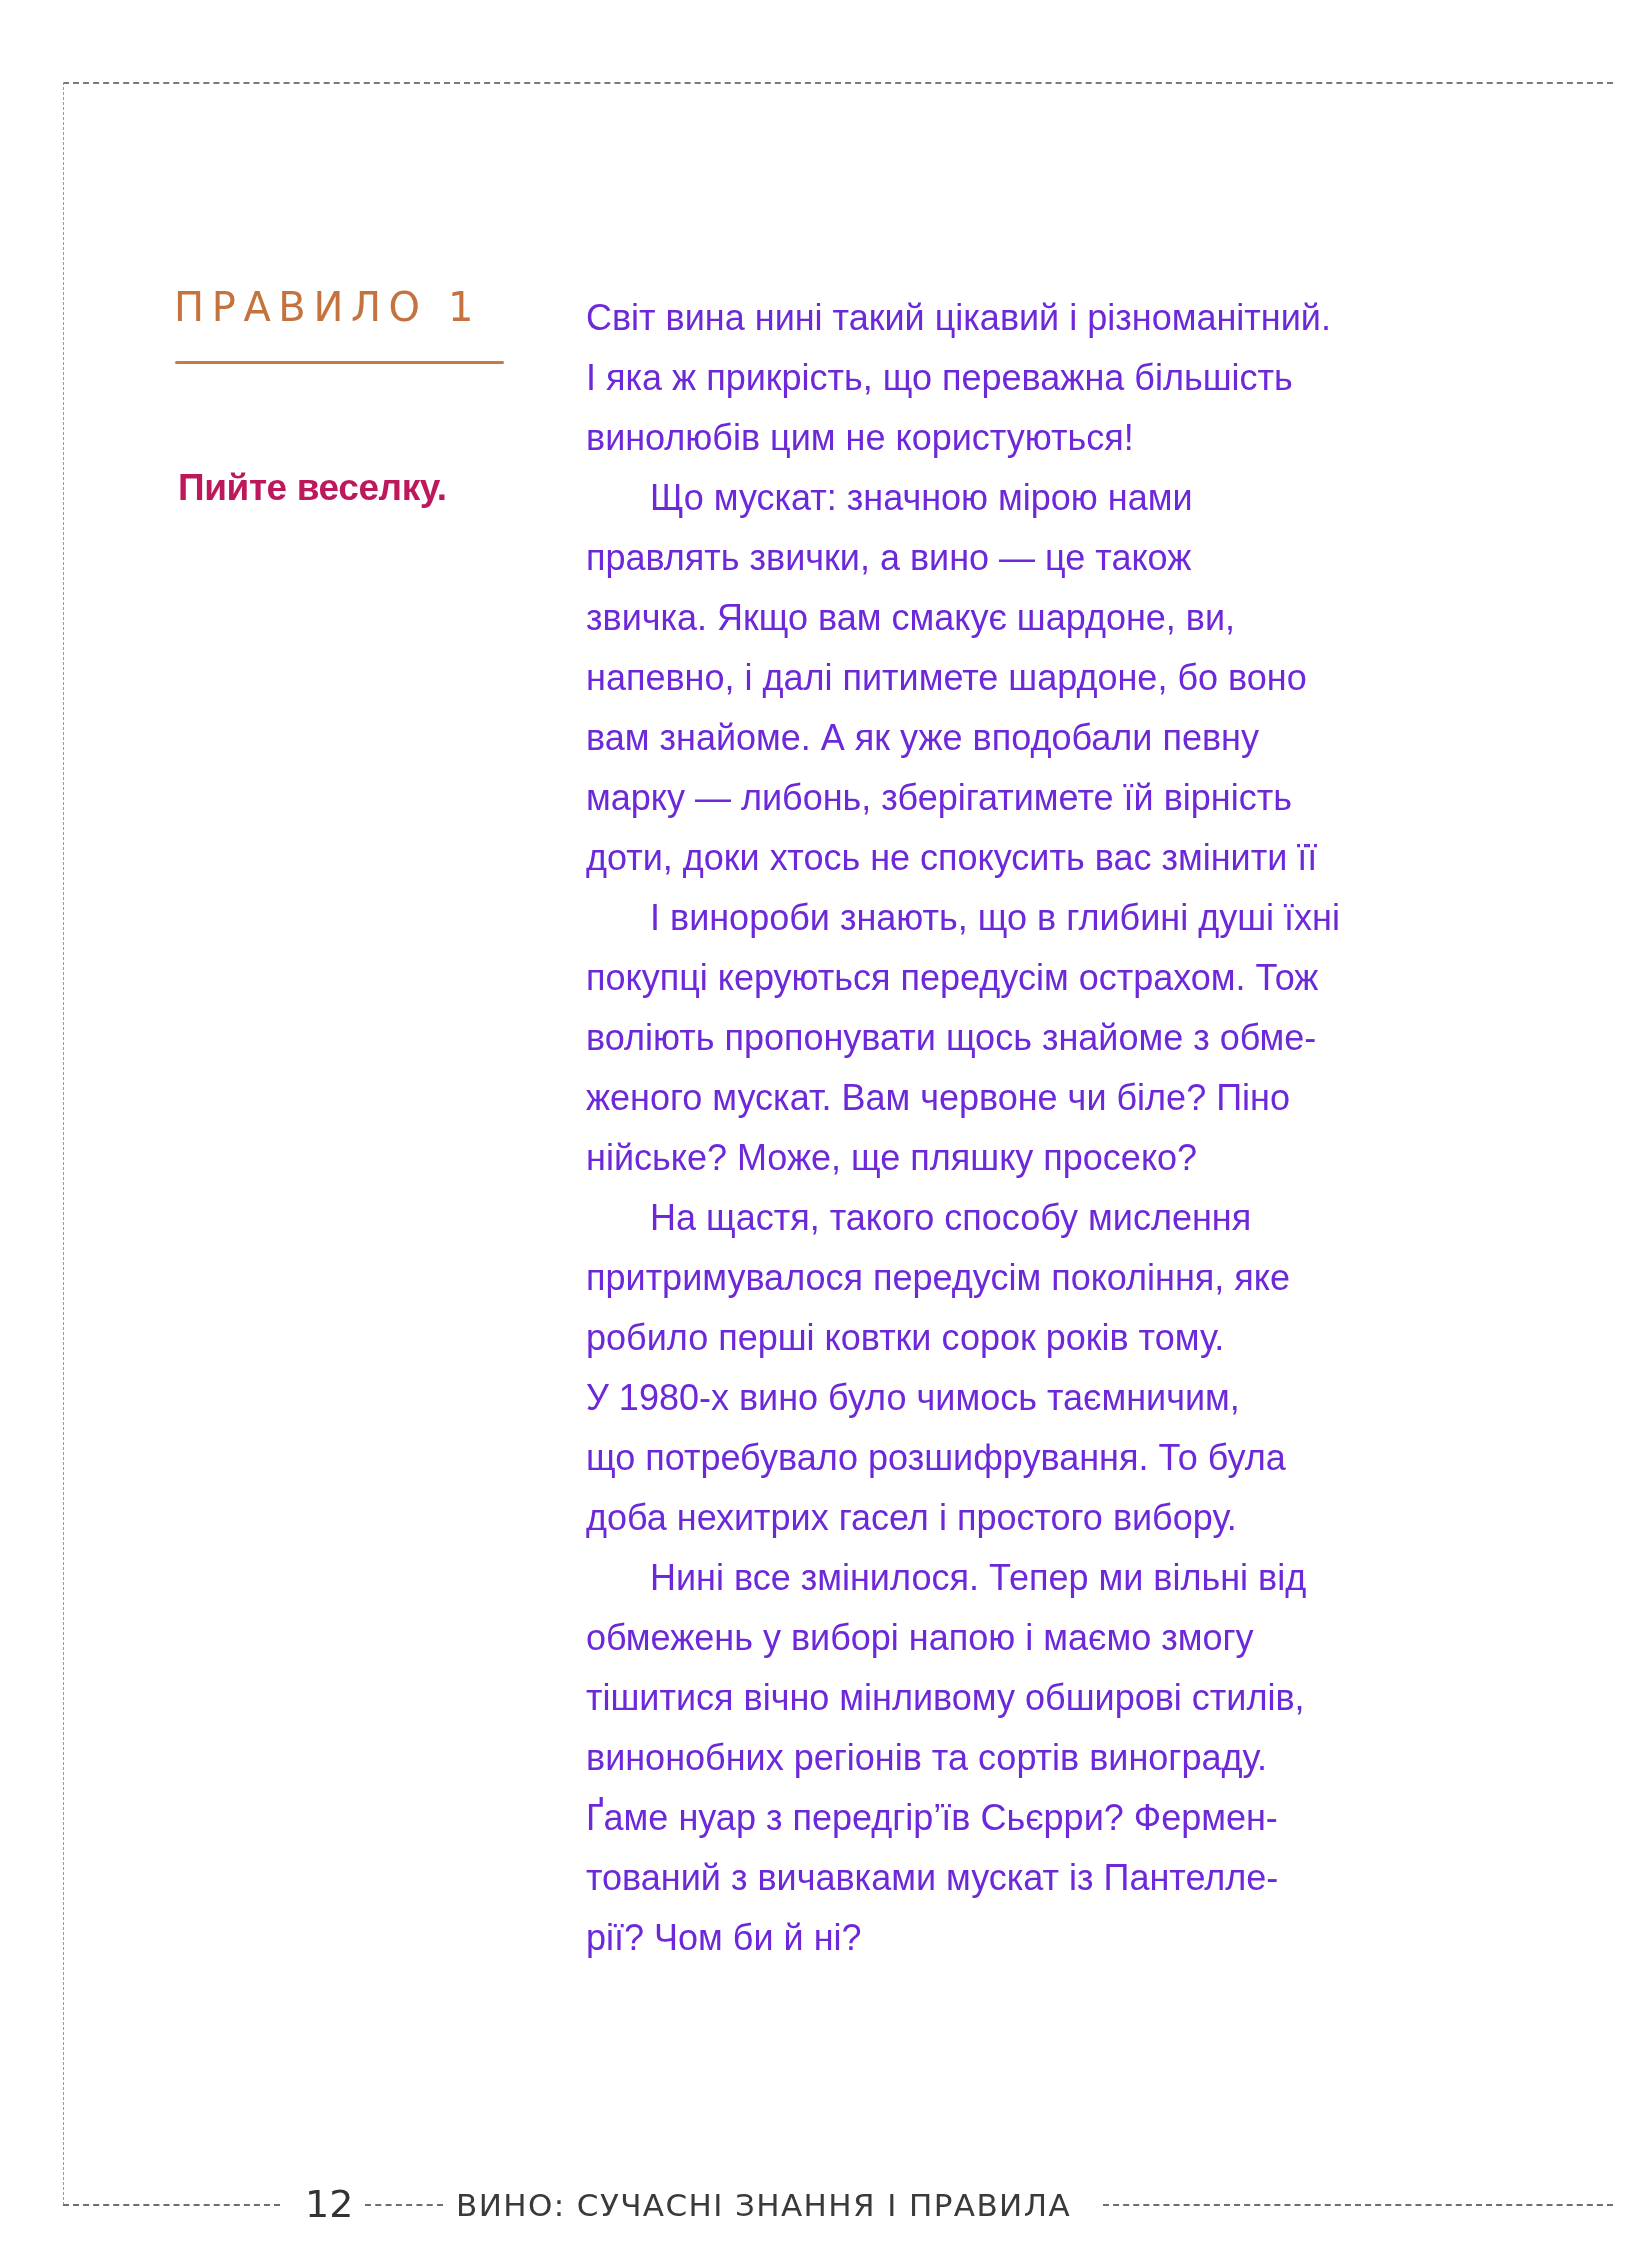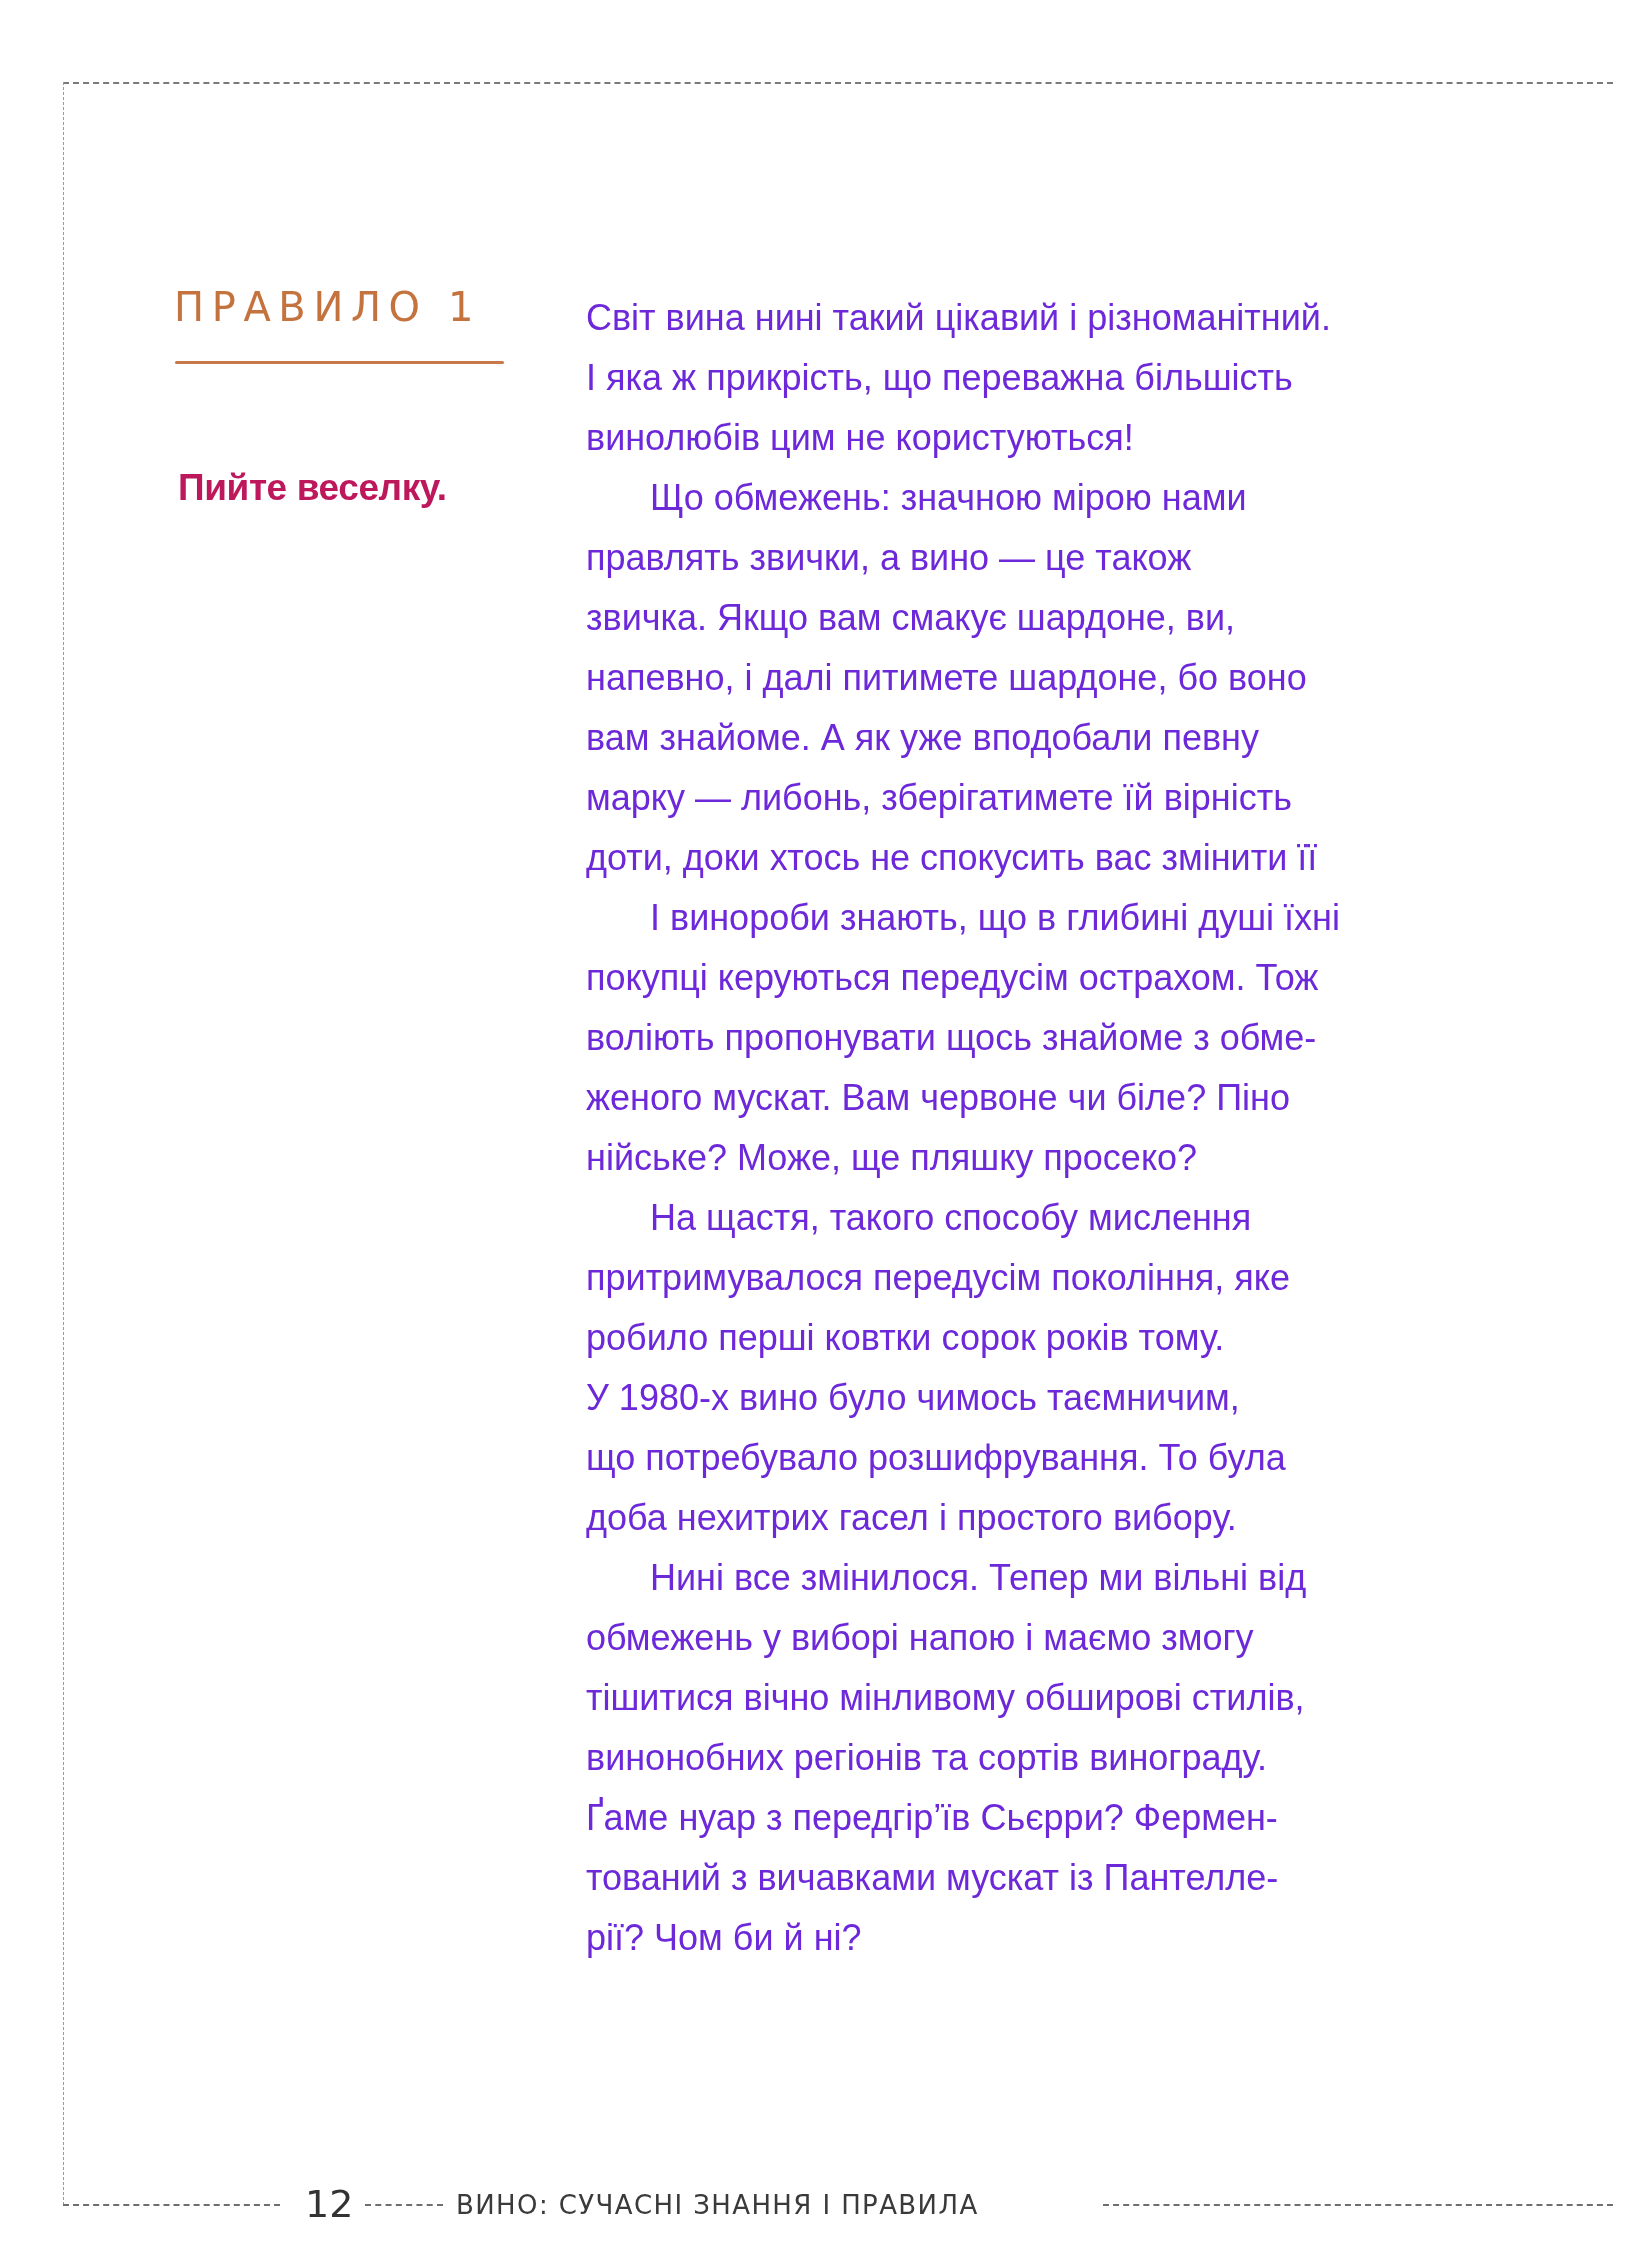--- a/index.html
+++ b/index.html
@@ -45,39 +45,39 @@
   .footer .seg {
     position: absolute; top: 20.3px; height: 0; border-top: 2.5px dashed #6e6e6e;
   }
   .footer .page-num {
     position: absolute; left: 242px; top: 1.7px;
     font-family: "DejaVu Sans", sans-serif; font-size: 38px; line-height: 37px;
     color: #333333;
   }
   .footer .book-title {
     position: absolute; left: 393px; top: 3.4px;
-    font-family: "DejaVu Sans", sans-serif; font-size: 26px; line-height: 37px;
+    font-family: "DejaVu Sans", sans-serif; font-size: 31px; line-height: 37px;
     letter-spacing: 1.4px; color: #3a3a3a; white-space: nowrap;
   }
 </style>
 </head>
 <body>
 
 <div class="frame-top"></div>
 <div class="frame-left"></div>
 
 <div class="rule-label">ПРАВИЛО 1</div>
 <div class="rule-underline"></div>
 <div class="rule-title">Пийте веселку.</div>
 
 <div class="body-text">
   <span class="line">Світ вина нині такий цікавий і різноманітний.</span>
   <span class="line">І яка ж прикрість, що переважна більшість</span>
   <span class="line">винолюбів цим не користуються!</span>
-  <span class="line indent">Що обмежень: значною мірою нами</span>
+  <span class="line indent">Що мускат: значною мірою нами</span>
   <span class="line">правлять звички, а вино — це також</span>
   <span class="line">звичка. Якщо вам смакує шардоне, ви,</span>
   <span class="line">напевно, і далі питимете шардоне, бо воно</span>
   <span class="line">вам знайоме. А як уже вподобали певну</span>
   <span class="line">марку — либонь, зберігатимете їй вірність</span>
   <span class="line">доти, доки хтось не спокусить вас змінити її</span>
   <span class="line indent">І винороби знають, що в глибині душі їхні</span>
   <span class="line">покупці керуються передусім острахом. Тож</span>
   <span class="line">воліють пропонувати щось знайоме з обме-</span>
   <span class="line">женого мускат. Вам червоне чи біле? Піно</span>

